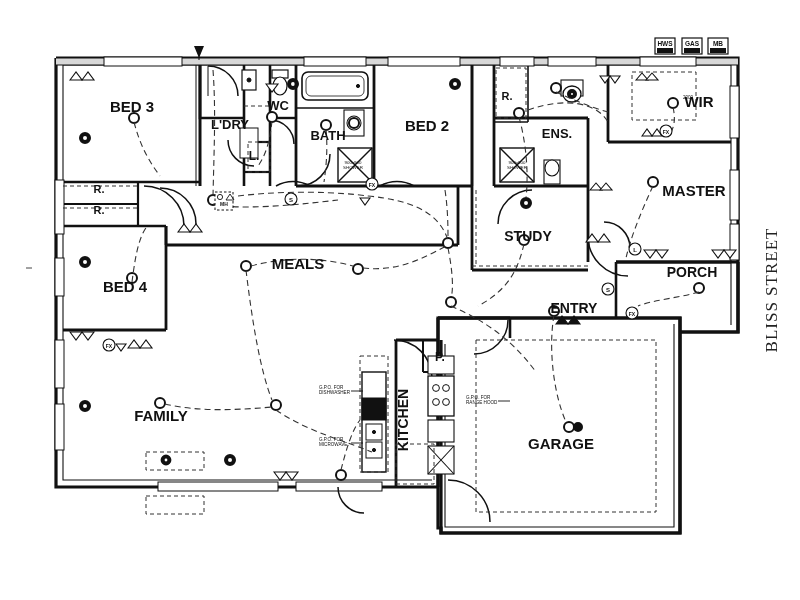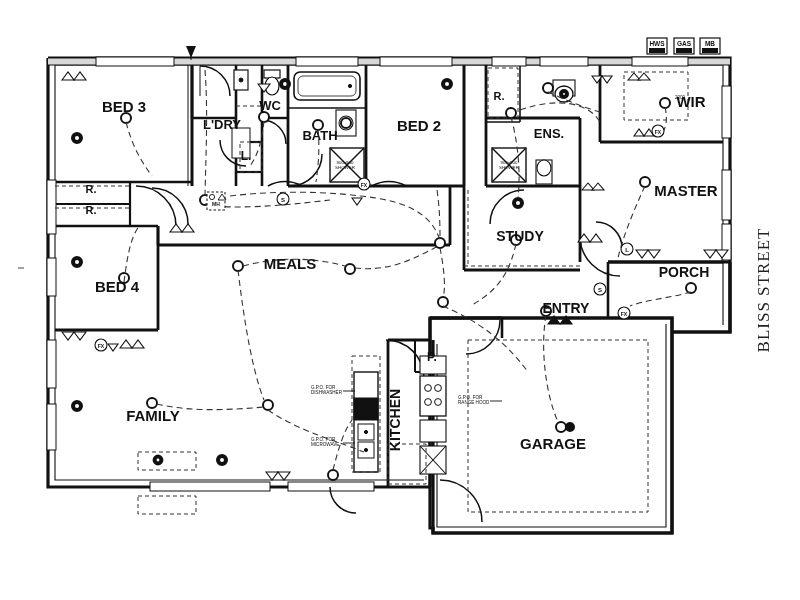--- a/index.html
+++ b/index.html
@@ -1,17 +1,17 @@
 <!DOCTYPE html>
 <html><head>
 <meta charset="utf-8">
 <style>
   html,body{margin:0;padding:0;background:#ffffff;}
   body{width:800px;height:600px;overflow:hidden;font-family:"Liberation Sans",sans-serif;}
-  #plan{position:relative;width:736px;height:600px;background:#fff;}
+  #plan{position:relative;width:736px;height:600px;background:#fff;margin-left:8px;}
   svg{display:block;}
   .rm-label{font-family:"Liberation Sans",sans-serif;font-weight:700;fill:#111;}
   .tiny{font-family:"Liberation Sans",sans-serif;fill:#111;}
   .street{font-family:"Liberation Serif",serif;fill:#222;letter-spacing:1px;}
 </style>
 </head>
 <body>
 
 <div id="plan">
 <svg id="svgroot" width="800" height="600" viewBox="0 0 800 600" xmlns="http://www.w3.org/2000/svg">

